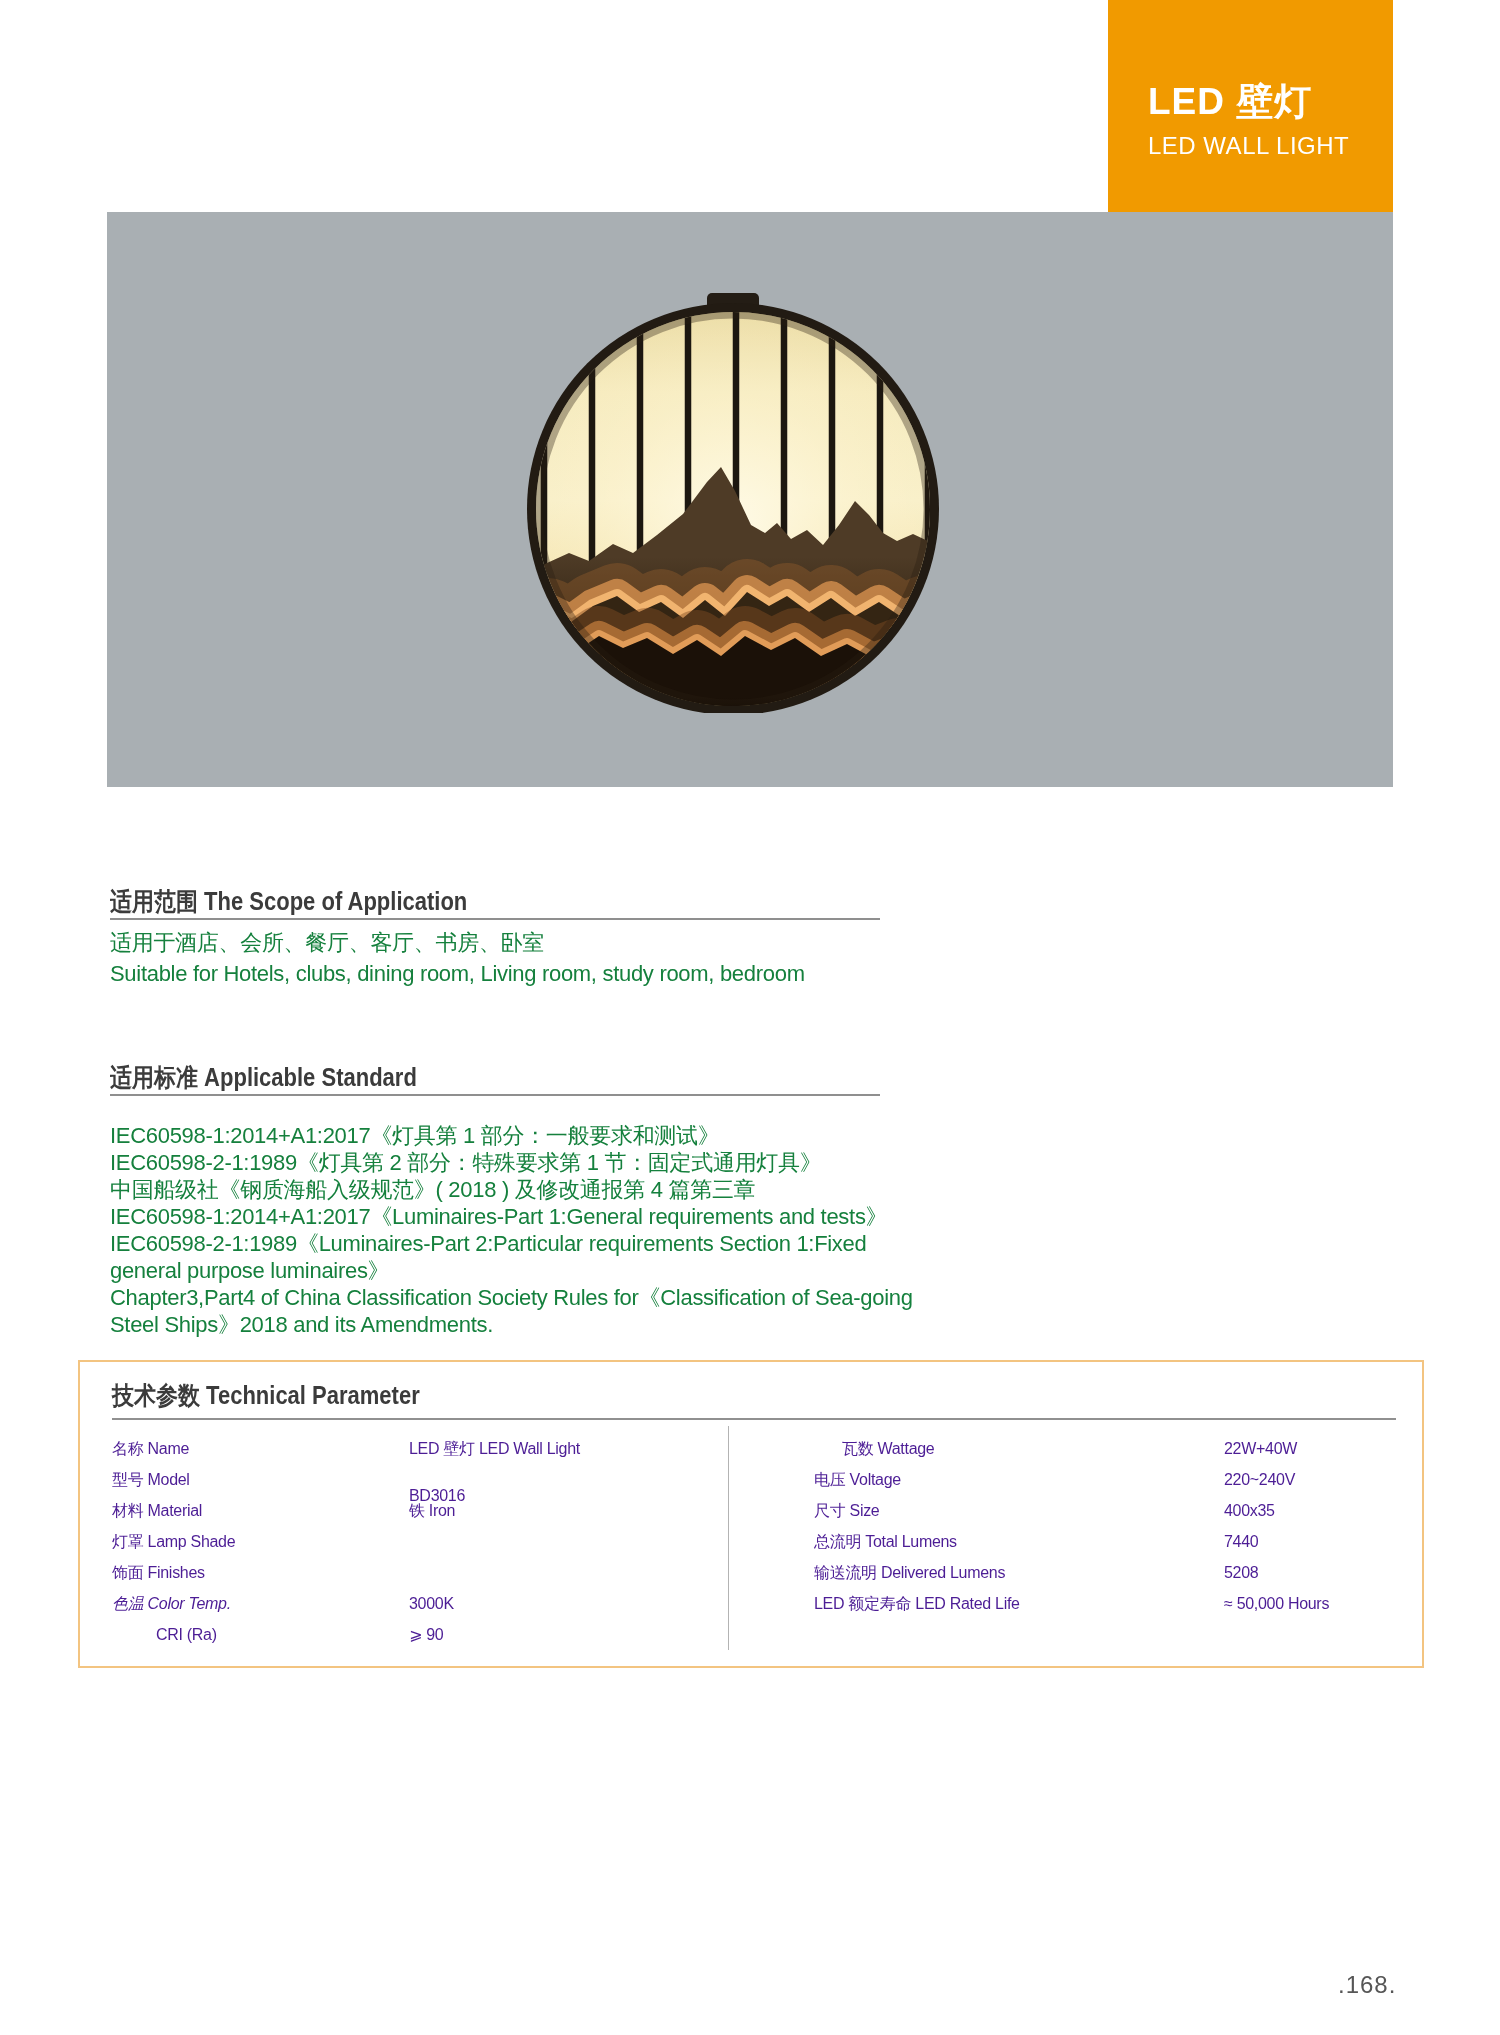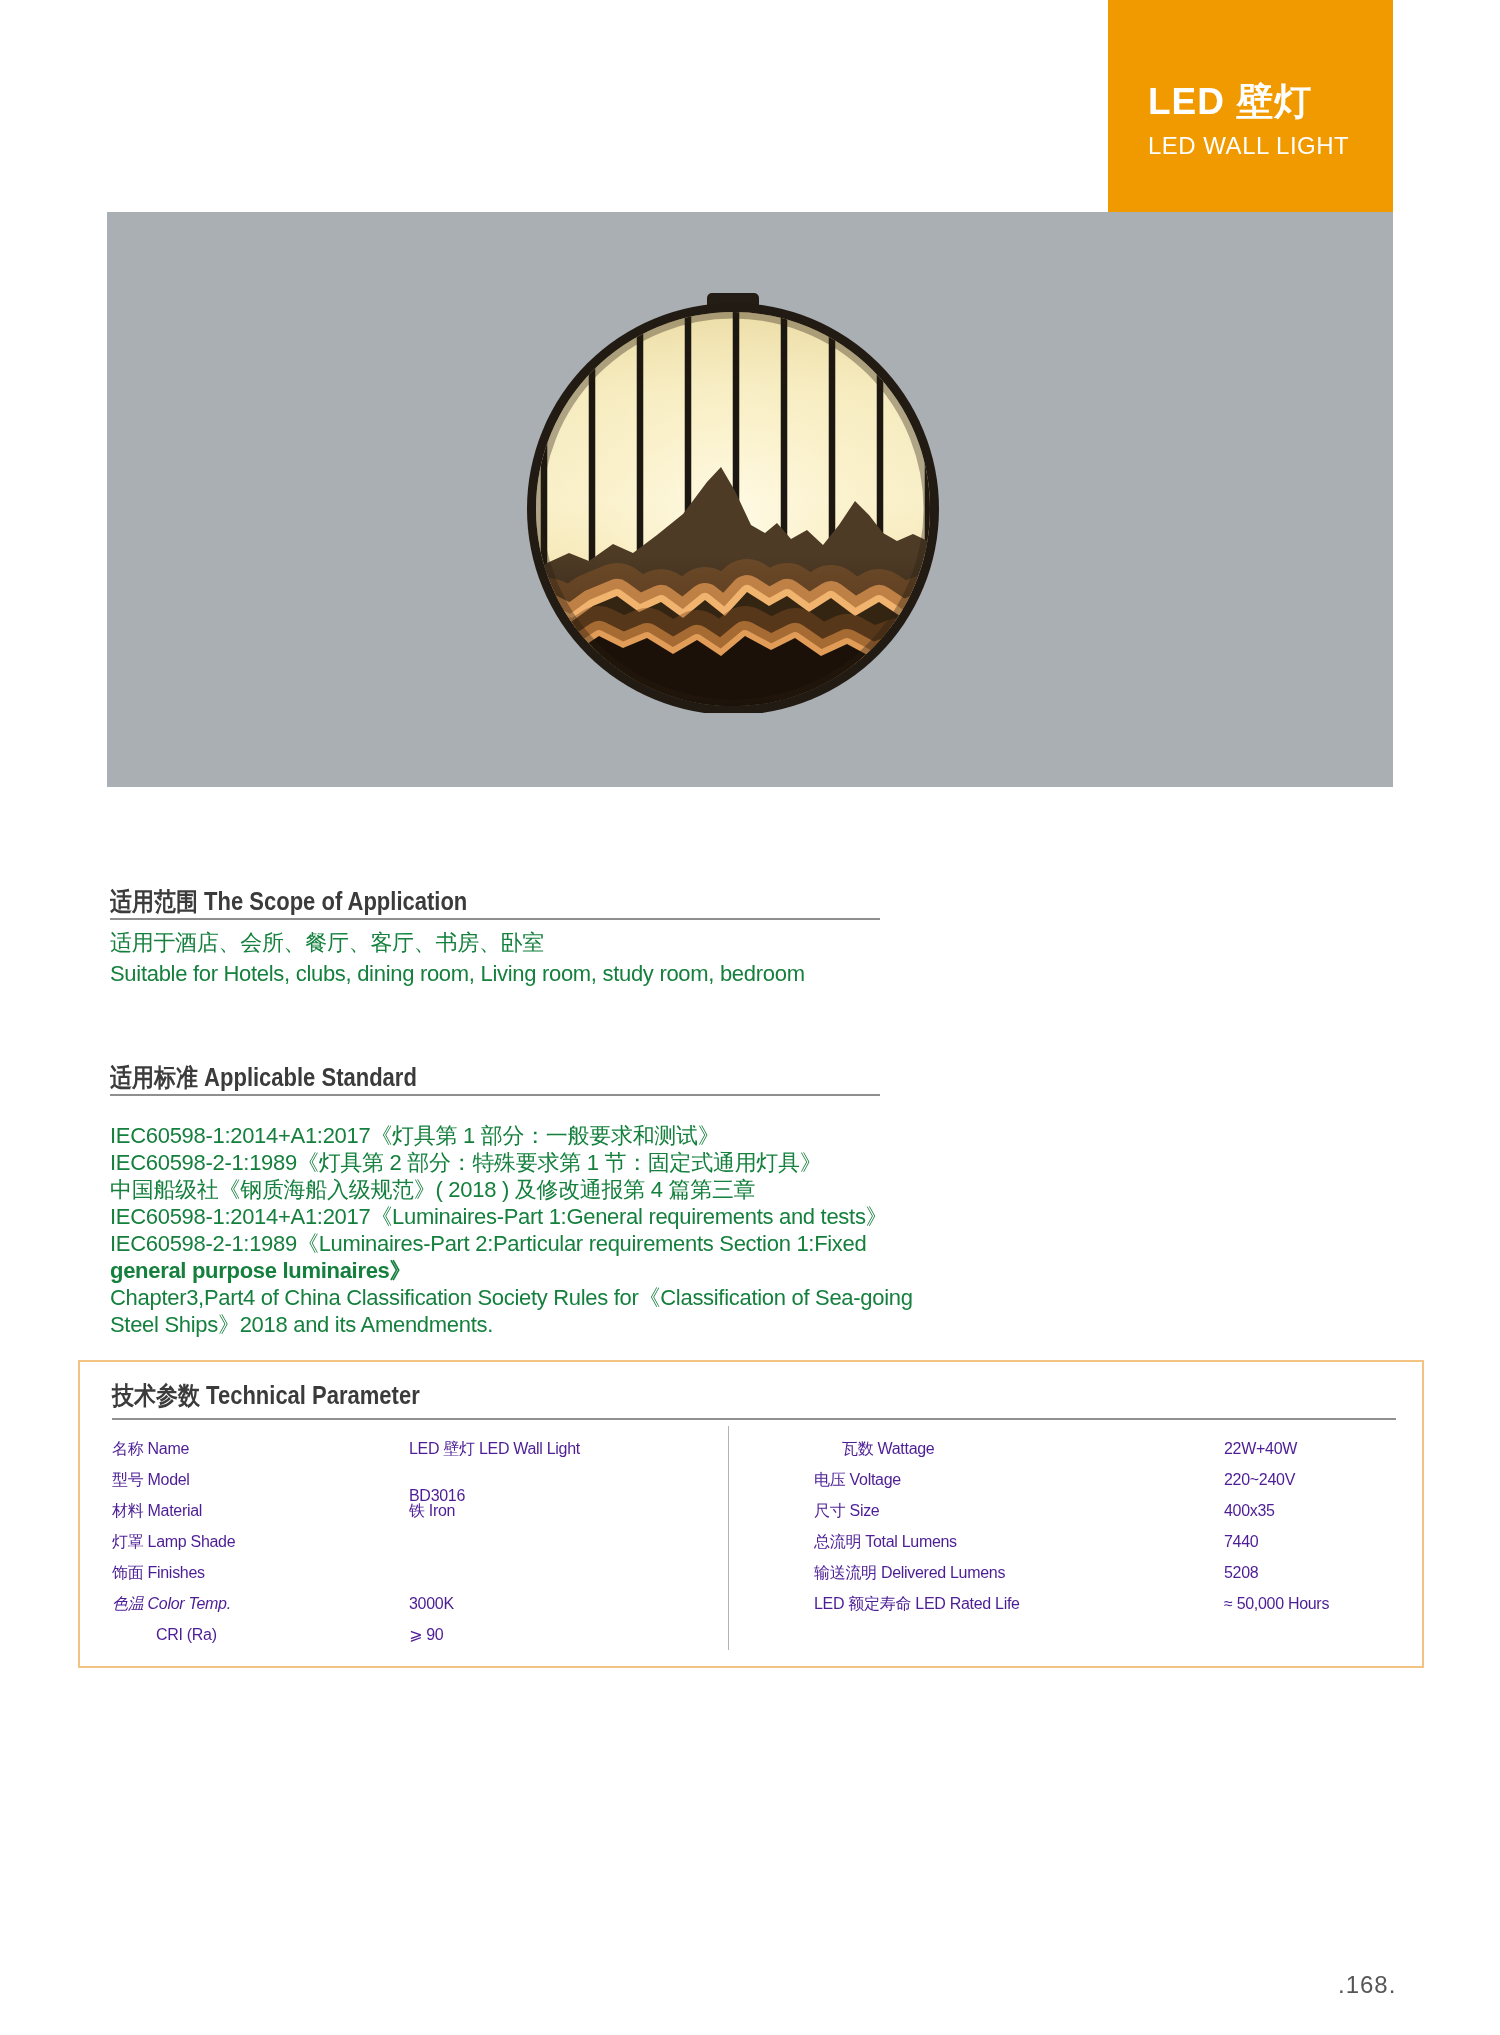--- a/index.html
+++ b/index.html
@@ -170,21 +170,21 @@
 
 <div class="sec-heading" style="top:1062px;">
   <span class="cond">适用标准 Applicable Standard</span>
 </div>
 <div class="sec-rule" style="top:1094px;"></div>
 <div class="body-line std-line" style="top:1122px;">IEC60598-1:2014+A1:2017《灯具第 1 部分：一般要求和测试》</div>
 <div class="body-line std-line" style="top:1149px;">IEC60598-2-1:1989《灯具第 2 部分：特殊要求第 1 节：固定式通用灯具》</div>
 <div class="body-line std-line" style="top:1176px;">中国船级社《钢质海船入级规范》( 2018 ) 及修改通报第 4 篇第三章</div>
 <div class="body-line std-line" style="top:1203px;">IEC60598-1:2014+A1:2017《Luminaires-Part 1:General requirements and tests》</div>
 <div class="body-line std-line" style="top:1230px;">IEC60598-2-1:1989《Luminaires-Part 2:Particular requirements Section 1:Fixed</div>
-<div class="body-line std-line" style="top:1257px;font-weight:bold;">general purpose luminaires》</div>
+<div class="body-line std-line" style="top:1257px;">general purpose luminaires》</div>
 <div class="body-line std-line" style="top:1284px;">Chapter3,Part4 of China Classification Society Rules for《Classification of Sea-going</div>
 <div class="body-line std-line" style="top:1311px;">Steel Ships》2018 and its Amendments.</div>
 
 <div class="tech-box">
   <div class="tech-heading">
     <span class="cond">技术参数 Technical Parameter</span>
   </div>
   <div class="tech-rule"></div>
   <div class="tech-divider"></div>
 

